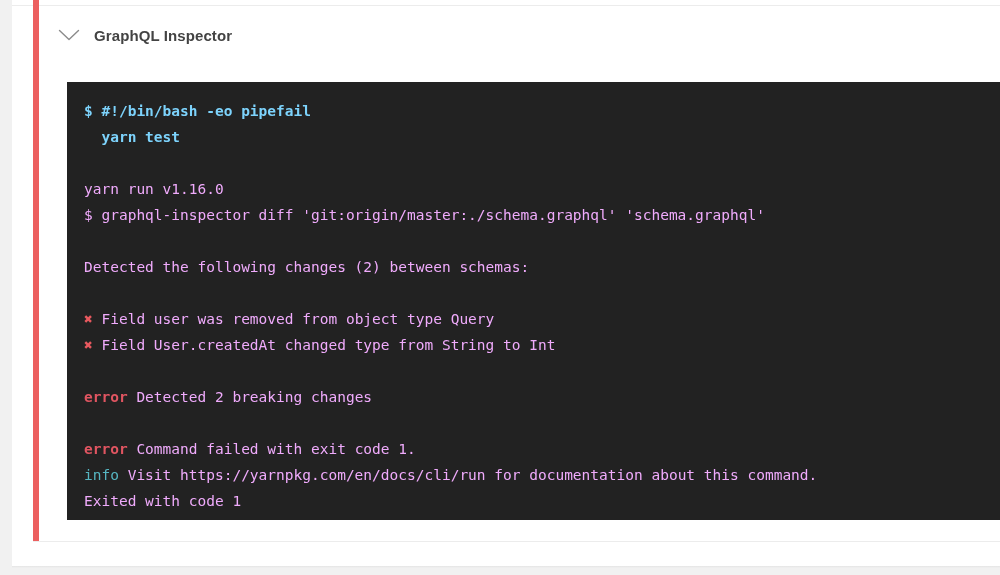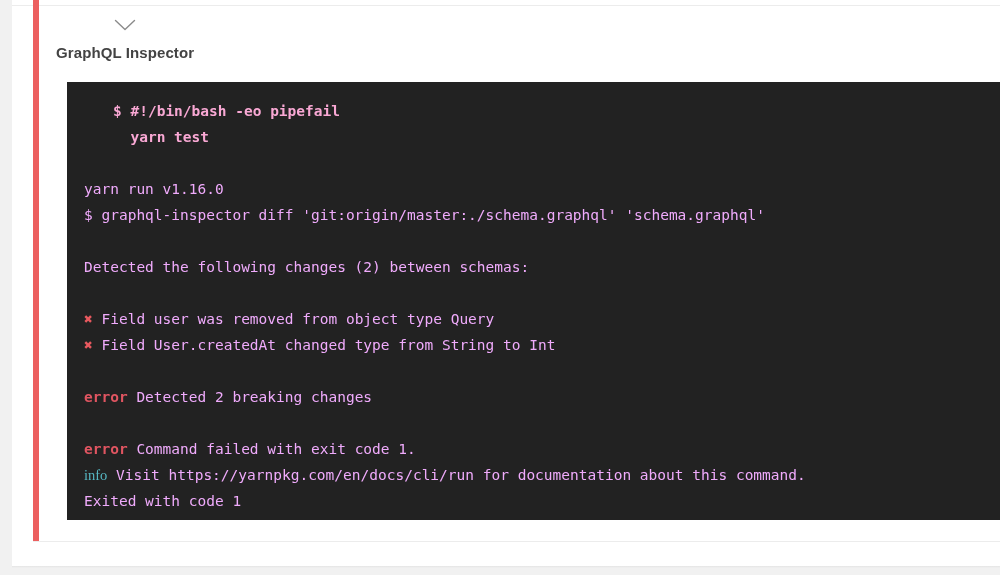--- a/index.html
+++ b/index.html
@@ -54,21 +54,20 @@
   
   .step-header {
     position: absolute;
     left: 56px;
     top: 18px;
     height: 34px;
     display: flex;
     align-items: center;
     gap: 12px;
     cursor: pointer;
-    flex-direction: column;
   }
   .chevron {
     width: 26px;
     height: 22px;
     display: flex;
     align-items: center;
     justify-content: center;
     color: #8a8a8a;
   }
   .chevron svg { display: block; }
@@ -99,29 +98,28 @@
     color: #e3e3e3;
     white-space: pre;
   }
   .line {
     height: 26px;
     white-space: pre;
   }
   .line.blank { height: 26px; }
   .cmd {
     font-weight: bold;
-    color: #f9a8d4;
-    margin-left: 29px;
+    color: #7dd3fc;
   }
   .marker-x {
     color: #e8595f;
     font-weight: bold;
   }
   .tok-error { color: #e05561; font-weight: bold; }
-  .tok-info  { color: #56b6c2; font-family: Liberation Serif, serif; }
+  .tok-info  { color: #56b6c2; }
   .txt { color: #f0abfc; }
 
   .card-bottom-divider {
     position: absolute;
     left: 33px;
     top: 541px;
     width: 967px;
     height: 1px;
     background: #ececec;
   }

